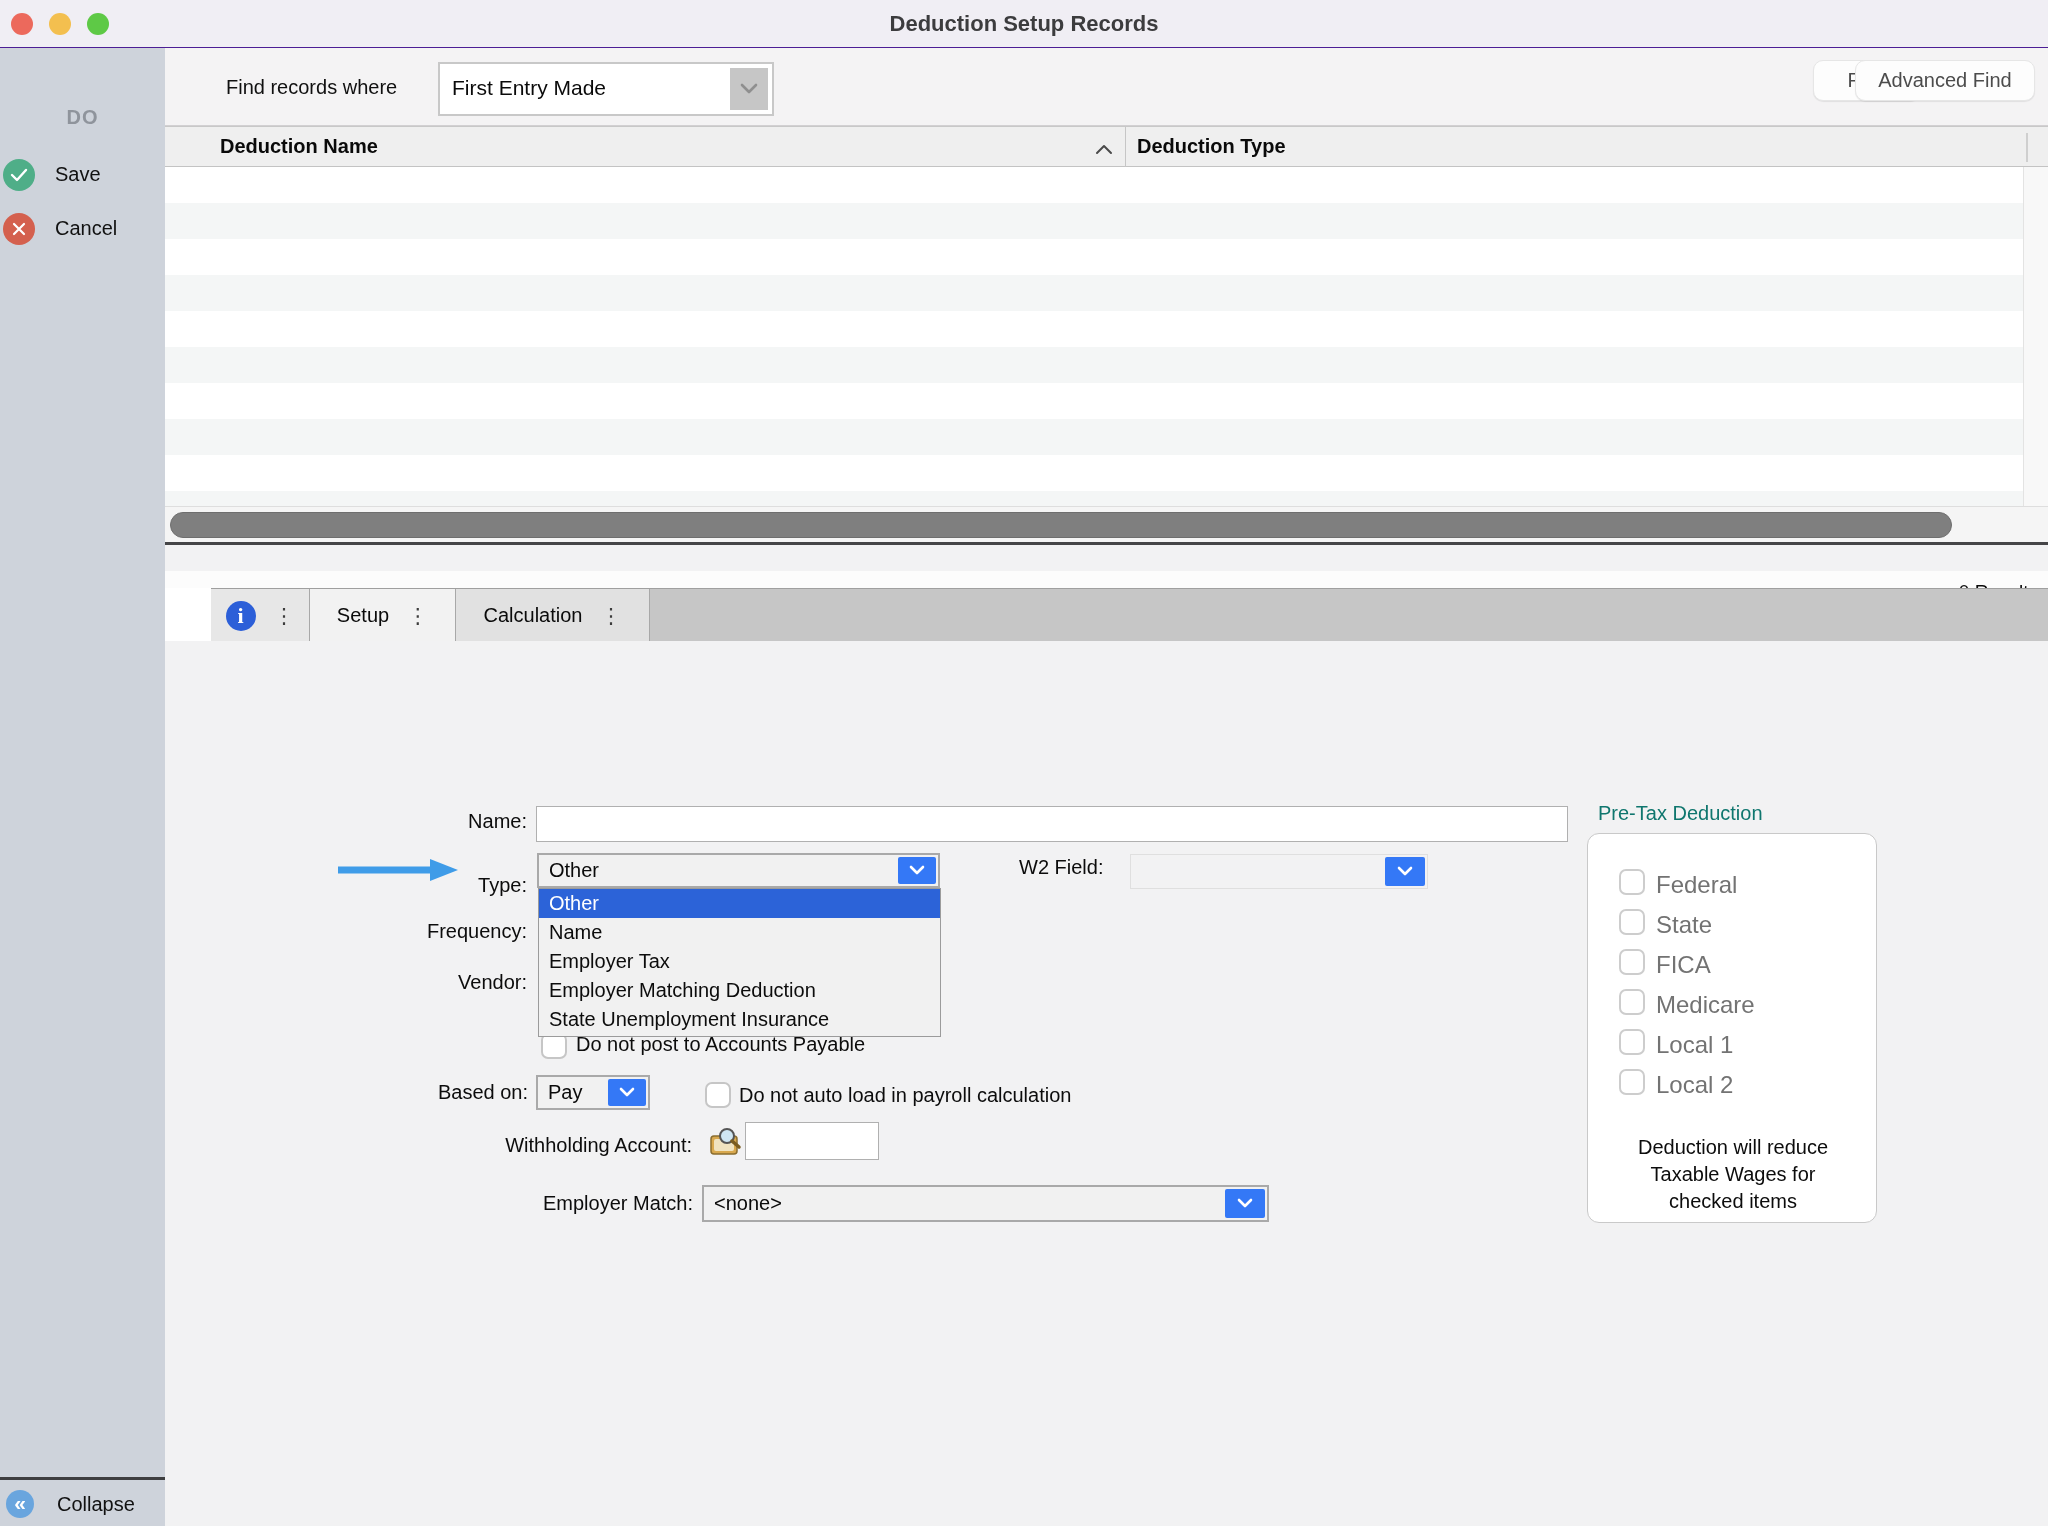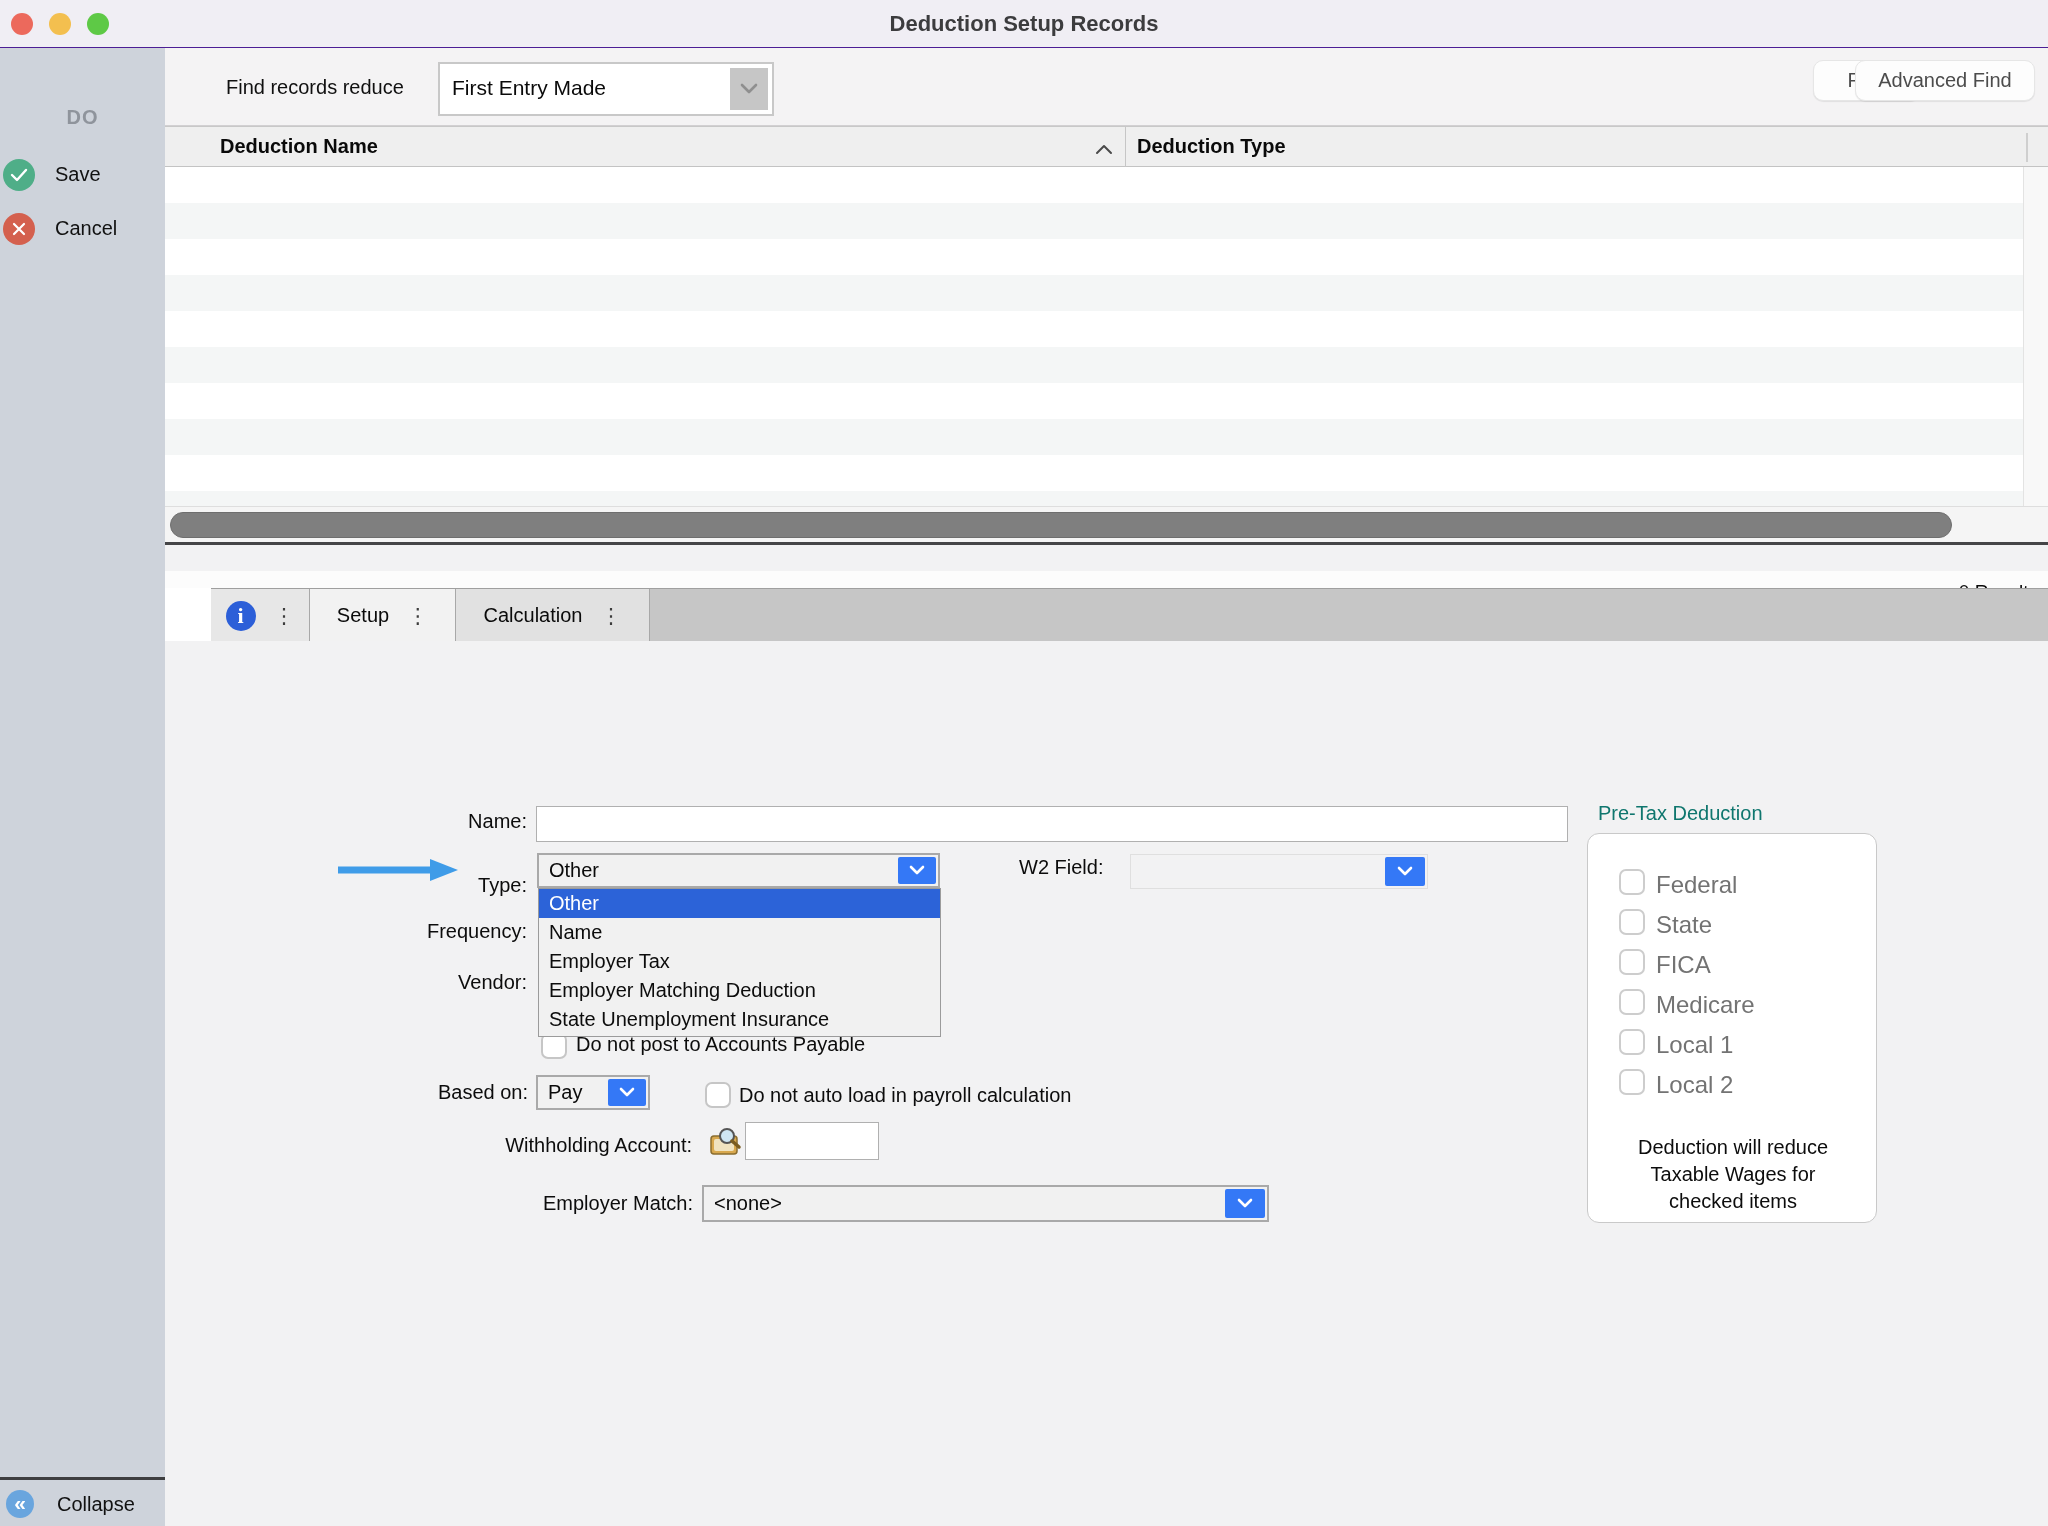--- a/index.html
+++ b/index.html
@@ -143,21 +143,21 @@
     <div class="txt">Cancel</div>
   </div>
 </div>
 
 <div class="collapse-bar">
   <div class="circ">«</div>
   <div class="txt">Collapse</div>
 </div>
 
 <div class="findbar">
-  <div class="find-label">Find records reduce</div>
+  <div class="find-label">Find records where</div>
   <div class="find-combo">
     <div class="val">First Entry Made</div>
     <div class="graybtn">
       <svg width="20" height="12" viewBox="0 0 20 12">
           <polyline points="3,2 10,9 17,2" fill="none" stroke="#8f8f8f" stroke-width="2.6" stroke-linecap="round" stroke-linejoin="round"></polyline>
         </svg>
     </div>
   </div>
   <div class="btn find">Find</div>
   <div class="btn advfind">Advanced Find</div>

